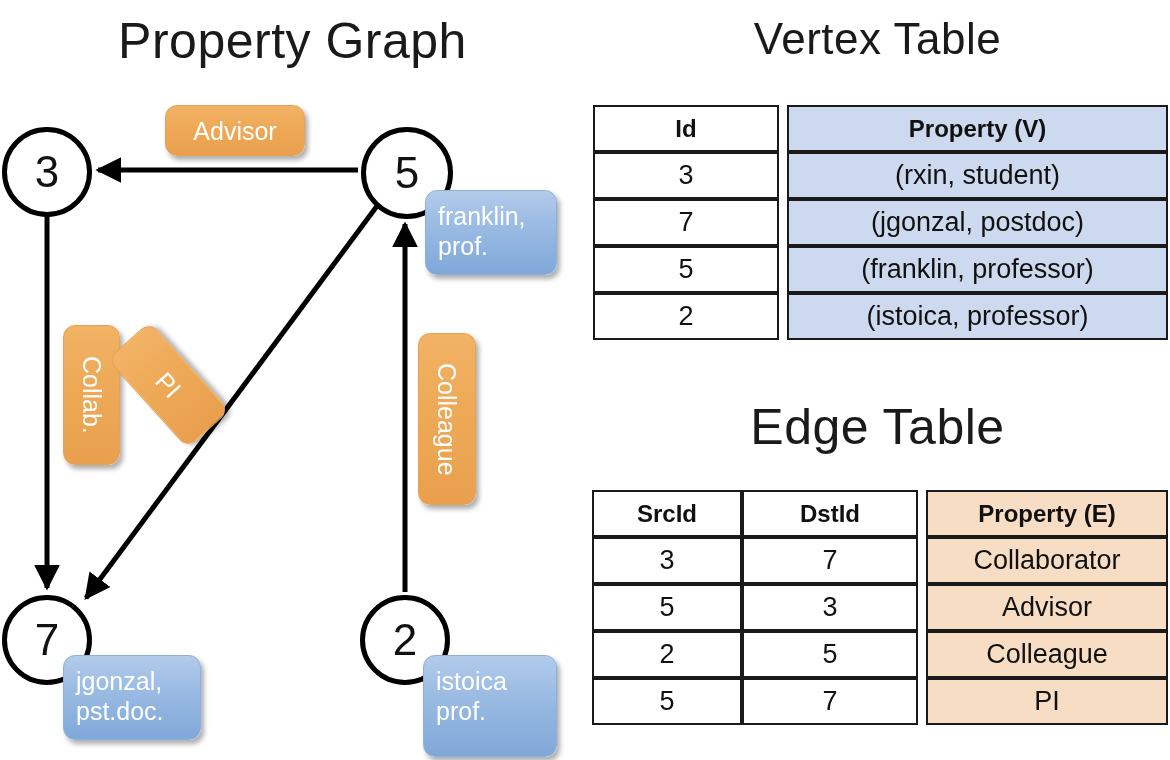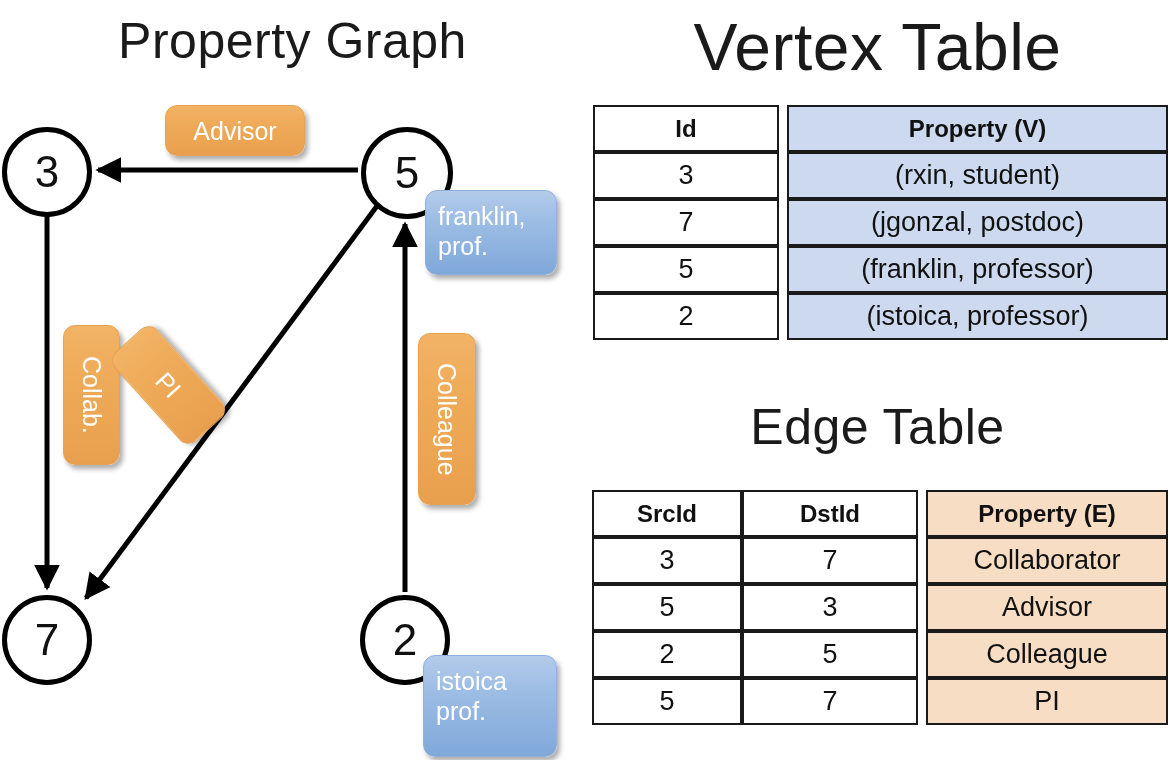--- a/index.html
+++ b/index.html
@@ -21,21 +21,21 @@
   .title {
     position: absolute;
     font-family: "Liberation Sans", sans-serif;
     font-weight: 300;
     color: #1a1a1a;
     letter-spacing: 0.5px;
     white-space: nowrap;
     text-align: center;
   }
   #title-property-graph { left: 0;   top: 12px;  width: 585px; font-size: 50px; line-height: 58px; }
-  #title-vertex-table   { left: 585px; top: 18px; width: 585px; font-size: 66px; line-height: 58px; }
+  #title-vertex-table   { left: 585px; top: 10px; width: 585px; font-size: 44px; line-height: 58px; }
   #title-edge-table     { left: 585px; top: 398px; width: 585px; font-size: 50px; line-height: 58px; }
 
   
   #graph { position: absolute; left: 0; top: 0; width: 585px; height: 760px; }
   #graph-svg { position: absolute; left: 0; top: 0; width: 585px; height: 760px; }
 
   .vertex {
     position: absolute;
     border: 5px solid #000;
     border-radius: 50%;
@@ -138,20 +138,24 @@
     <div class="vertex" id="v2" style="left:360px; top:595px; width:90px; height:90px;">
       <span>2</span>
     </div>
 
 
     <div class="prop-box prop-blue" style="left:425px; top:190px; width:132px; height:85px;">
       <div>franklin,</div>
       <div>prof.</div>
     </div>
 
+    <div class="prop-box prop-blue" style="left:63px; top:655px; width:138px; height:85px;">
+      <div>jgonzal,</div>
+      <div>pst.doc.</div>
+    </div>
 
     <div class="prop-box prop-blue" style="left:423px; top:655px; width:134px; height:102px;">
       <div>istoica</div>
       <div>prof.</div>
     </div>
 
     <div class="prop-box prop-orange" style="left:165px; top:105px; width:140px; height:51px;">
       <span>Advisor</span>
     </div>
 

